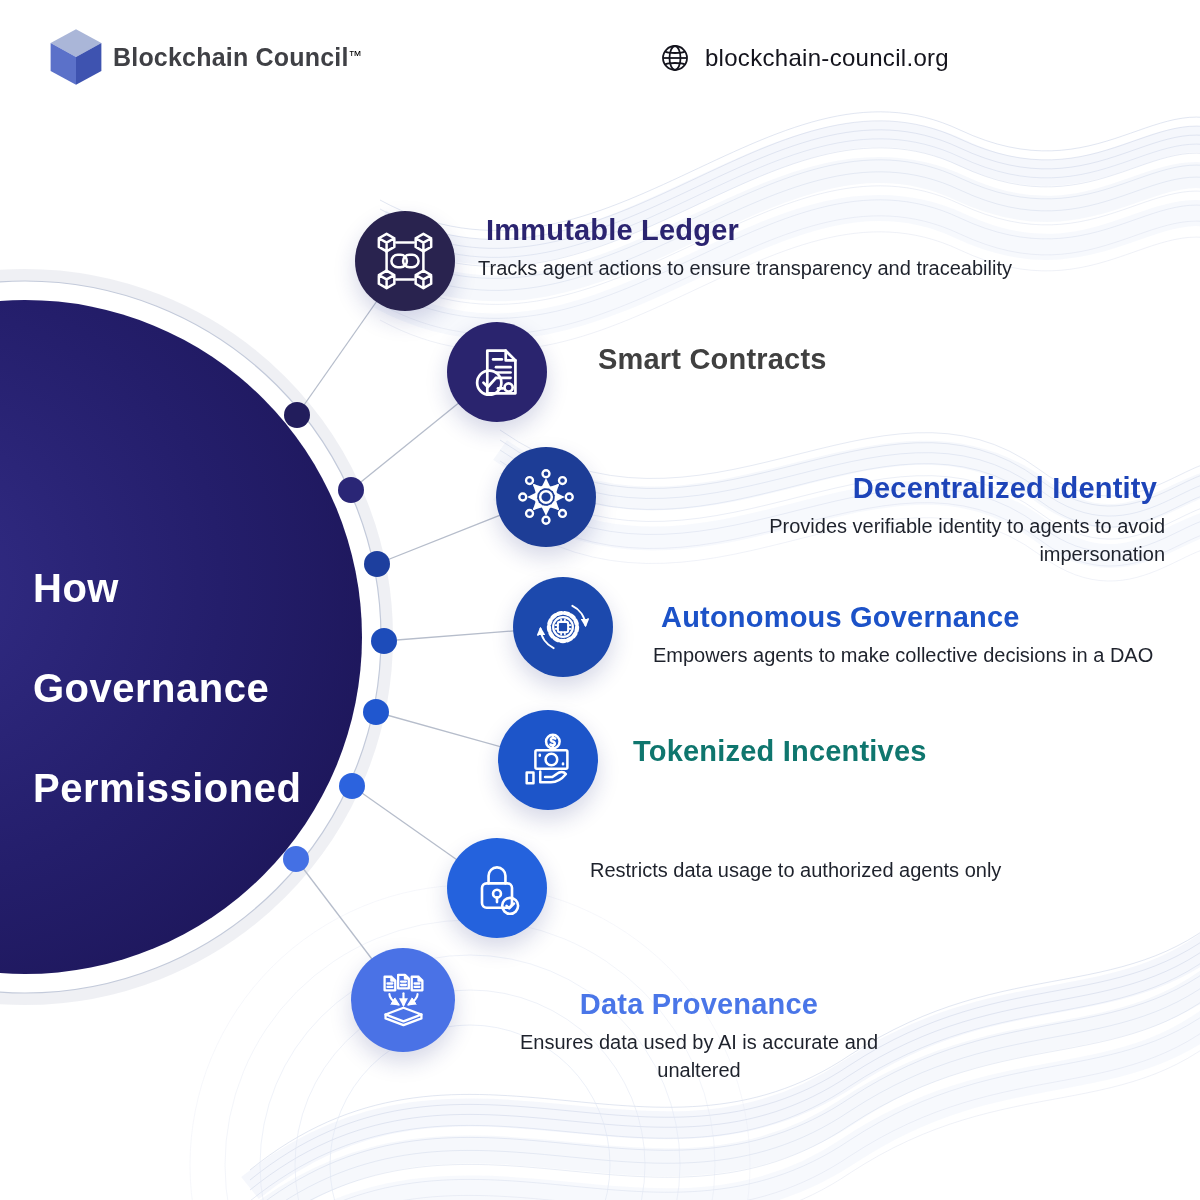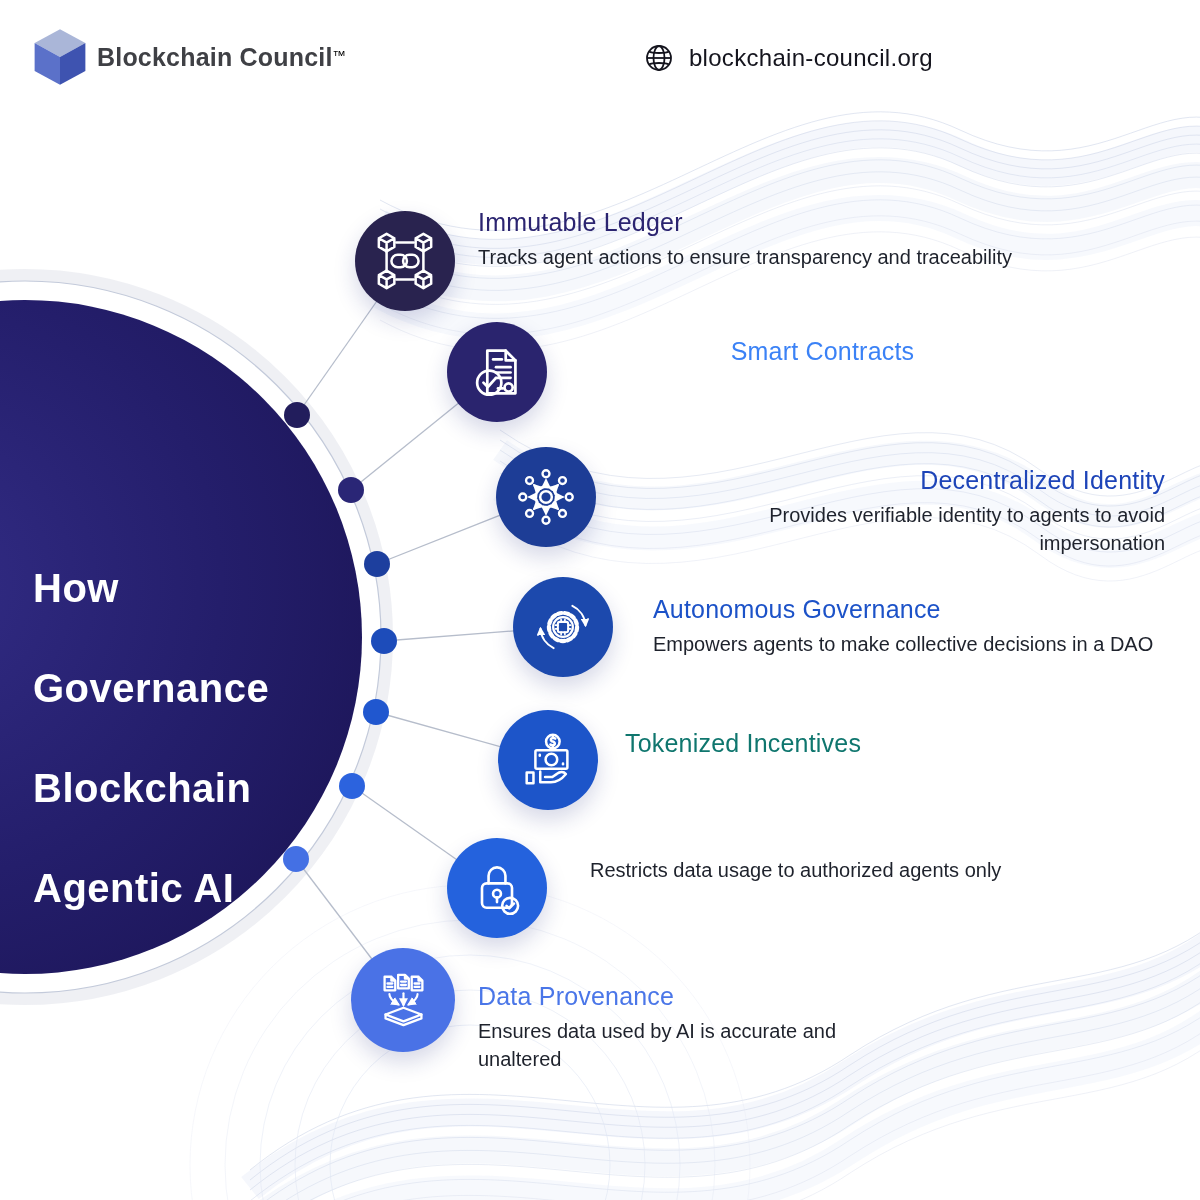--- a/index.html
+++ b/index.html
@@ -4,39 +4,39 @@
 <style>
   html,body{margin:0;padding:0;}
   body{
     width:1200px;height:1200px;position:relative;overflow:hidden;
     background:#ffffff;
     font-family:"Liberation Sans","DejaVu Sans",sans-serif;
   }
   
   #scene{position:absolute;left:0;top:0;width:1200px;height:1200px;z-index:0;}
   
-  .header{position:absolute;left:0;top:0;width:976px;height:110px;z-index:5;}
+  .header{position:absolute;left:16px;top:0;width:976px;height:110px;z-index:5;}
   .logo-wrap{position:absolute;left:33px;top:28px;display:flex;align-items:center;gap:10px;}
   .brand{font-size:25px;font-weight:bold;color:#3f4045;letter-spacing:.2px;}
   .site-wrap{position:absolute;right:43px;top:44px;display:flex;align-items:center;gap:9px;}
   .site-url{font-size:24px;color:#14141d;letter-spacing:.3px;margin-left:7px;}
   
   .hero-title{position:absolute;left:33px;top:518px;z-index:6;color:#ffffff;
     font-weight:bold;font-size:40px;line-height:59px;letter-spacing:.5px;}
   .hero-title div{white-space:nowrap;margin-top:41px;}
   
   .icon-circle{position:absolute;z-index:4;border-radius:50%;
     display:flex;align-items:center;justify-content:center;
     box-shadow:0 10px 22px rgba(30,40,120,.18);}
   .icon-circle svg{display:block;}
   .item-text{position:absolute;z-index:4;}
-  .item-text h3{margin:0;font-size:25px;line-height:32px;font-weight:normal;letter-spacing:.2px;}
+  .item-text h3{margin:8px;font-size:29px;line-height:32px;font-weight:bold;letter-spacing:.2px;}
   .item-text p{margin:5px 0 0 0;font-size:20px;line-height:28px;color:#1e222c;}
   .w1{width:545px;} .w2{width:465px;} .w3{width:508px;} .w4{width:520px;}
-  .w5{width:512px;} .w6{width:458px;} .w7{width:442px;}
+  .w5{width:512px;} .w6{width:458px;} .w7{width:442px;text-align:center;}
 </style>
 </head>
 <body>
 
 <svg id="scene" viewBox="0 0 1200 1200">
   <defs>
     <radialGradient id="bigCircleGrad" cx="35%" cy="42%" r="80%">
       <stop offset="0%" stop-color="#322c85"></stop>
       <stop offset="55%" stop-color="#241e6b"></stop>
       <stop offset="100%" stop-color="#1b1455"></stop>
@@ -145,22 +145,21 @@
       <line x1="2" y1="14" x2="26" y2="14"></line>
       <path d="M4,7.5 C7,9.5 21,9.5 24,7.5 M4,20.5 C7,18.5 21,18.5 24,20.5"></path>
     </svg>
     <span class="site-url">blockchain-council.org</span>
   </div>
 </div>
 
 <div class="hero-title">
   <div>How</div>
   <div>Governance</div>
-  <div>Blockchain</div>
-  <div>Agentic AI</div>
+  <div>Permissioned</div>
 </div>
 
 <div class="icon-circle" style="left: 355px; top: 211px; width: 100px; height: 100px; background-color: rgb(41, 35, 79);">
   <svg width="62" height="62" viewBox="0 0 64 64" fill="none" stroke="#ffffff" stroke-width="2.6" stroke-linecap="round" stroke-linejoin="round">
     <line x1="23" y1="13" x2="41" y2="13"></line>
       <line x1="23" y1="51" x2="41" y2="51"></line>
     <line x1="13" y1="23" x2="13" y2="41"></line>
       <line x1="51" y1="23" x2="51" y2="41"></line>
     <g transform="translate(13,13)">
         <path d="M0,-9 L8,-4.5 V4.5 L0,9 L-8,4.5 V-4.5 Z M-8,-4.5 L0,0 L8,-4.5 M0,0 V9"></path>
@@ -191,21 +190,21 @@
     <line x1="31" y1="27" x2="46" y2="27"></line>
     <line x1="31" y1="32.5" x2="46" y2="32.5"></line>
     <line x1="31" y1="38" x2="46" y2="38"></line>
     <circle cx="24" cy="43" r="12.5"></circle>
     <path d="M18,43 L22.5,47.5 L30.5,38.5"></path>
     <line x1="33" y1="49" x2="38" y2="49"></line>
     <circle cx="44" cy="48" r="4.2"></circle>
   </svg>
 </div>
 <div class="item-text w2" style="left:590px;top:335px;">
-  <h3 style="color: #3b82f6; text-align: center;">Smart Contracts</h3>
+  <h3 style="color: #404040;">Smart Contracts</h3>
 </div>
 
 <div class="icon-circle" style="left: 496px; top: 447px; width: 100px; height: 100px; background-color: rgb(29, 61, 150);">
   <svg width="62" height="62" viewBox="0 0 64 64" fill="none" stroke="#ffffff" stroke-linecap="round">
     <circle cx="32" cy="32" r="6" stroke-width="2.6"></circle>
     <circle cx="32" cy="32" r="10.5" stroke-width="3" stroke-dasharray="3 2.4"></circle>
     <g stroke-width="2.2" marker-end="url(#ah)">
       <line x1="44" y1="32" x2="49" y2="32"></line>
       <line x1="40.5" y1="40.5" x2="44" y2="44"></line>
       <line x1="32" y1="44" x2="32" y2="49"></line>

